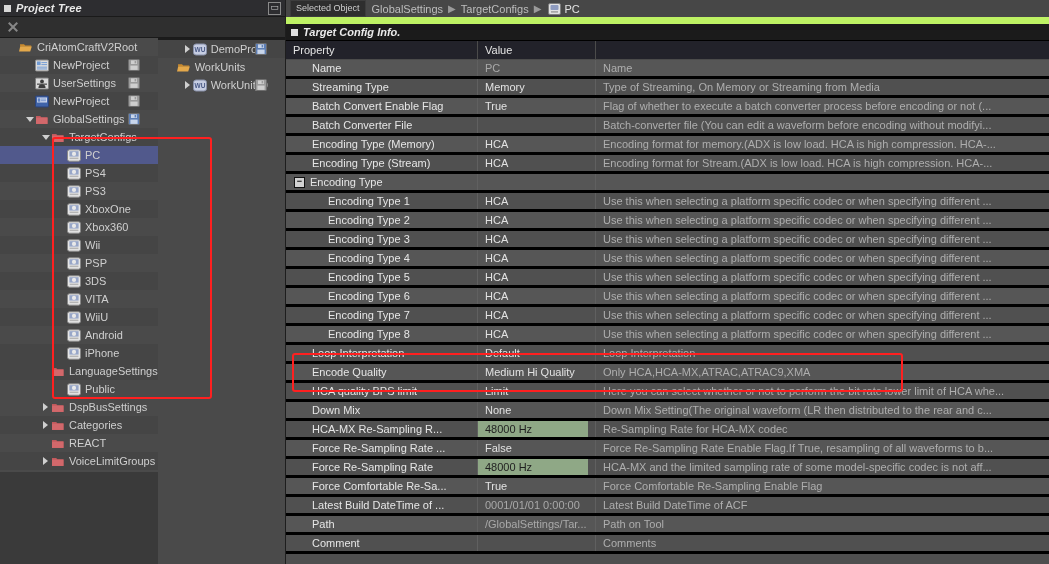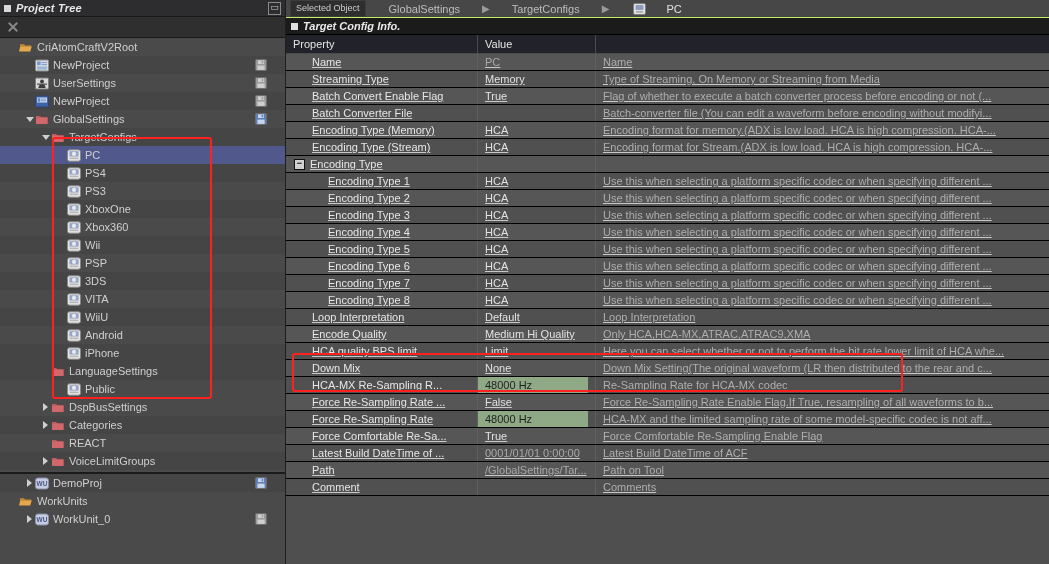--- a/index.html
+++ b/index.html
@@ -26,21 +26,21 @@
         font-size:9px;line-height:9px;text-align:center;}
 
   .toolbar{height:20px;background:#2f2f2f;border-bottom:1px solid #1a1a1a;
         display:flex;align-items:center;padding-left:6px;}
   .xmark{width:14px;height:14px;position:relative;opacity:.55;}
   .xmark:before,.xmark:after{content:"";position:absolute;left:1px;top:6px;width:12px;height:2px;
         background:#cfcfcf;}
   .xmark:before{transform:rotate(45deg);}
   .xmark:after{transform:rotate(-45deg);}
 
-  .treewrap{position:relative;flex:1 1 auto;overflow:hidden;display:flex;flex-direction:column;}
+  .treewrap{position:relative;flex:1 1 auto;overflow:hidden;display:flex;flex-direction:row;}
   .tree-top{position:relative;height:434px;background:#4a4a4a;overflow:hidden;}
   .tree-scroll{position:absolute;right:0;top:0;width:14px;height:434px;background:#3c3c3c;
         border-left:1px solid #2a2a2a;}
   .sb-btn{height:14px;width:14px;background:#505050;border:1px solid #5d5d5d;
         display:flex;align-items:center;justify-content:center;}
   .sb-btn .arrow{width:0;height:0;border-left:4px solid transparent;border-right:4px solid transparent;}
   .sb-up .arrow{border-bottom:5px solid #d0d0d0;}
   .sb-dn{position:absolute;bottom:0;left:0;}
   .sb-dn .arrow{border-top:5px solid #d0d0d0;}
   .sb-track{position:absolute;top:14px;bottom:14px;left:0;width:14px;background:#414141;}
@@ -62,42 +62,42 @@
   .savebadge{position:absolute;right:18px;top:3px;width:12px;height:12px;}
 
   .tree-bottom{position:relative;height:auto;flex:1;background:#4a4a4a;border-top:2px solid #1b1b1b;}
 
   
   .redbox{position:absolute;border:2.5px solid #ff2020;border-radius:3px;pointer-events:none;}
 
   
   .right{flex:1;height:564px;display:flex;flex-direction:column;background:#2b2b2b;position:relative;}
   .crumbbar{height:17px;background:#474747;display:flex;align-items:center;
-        border-bottom:1px solid #bef264;gap:17px;}
+        border-bottom:7px solid #bef264;}
   .crumb-tag{background:#2e2e2e;color:#cfcfcf;font-size:9px;padding:2px 5px;margin:0 6px 0 4px;
         border:1px solid #3d3d3d;line-height:11px;}
   .crumb{color:#bdbdbd;font-size:11px;}
   .crumb-sep{color:#9a9a9a;font-size:10px;margin:0 5px;}
   .crumb-ico{width:13px;height:12px;margin:0 3px 0 2px;}
 
   .sechdr{height:16px;background:#1b1b1b;display:flex;align-items:center;padding-left:5px;
         border-bottom:1px solid #000;}
   .sechdr .sq{width:7px;height:7px;background:#e0e0e0;margin-right:5px;}
   .sechdr .t{font-style:italic;font-weight:bold;color:#eaeaea;font-size:11px;}
 
   .colhdr{height:18px;background:#22222a;display:flex;align-items:center;
         border-bottom:1px solid #4b4b4b;color:#e4e4e4;font-size:11px;}
   .colhdr>div{padding-left:7px;box-sizing:border-box;height:18px;line-height:18px;}
   .c-prop{width:192px;border-right:1px solid #4b4b4b;}
   .c-val{width:118px;border-right:1px solid #4b4b4b;}
   .c-desc{flex:1;}
 
   .gridbody{flex:1;overflow:hidden;background:#4f4f4f;position:relative;}
-  .grow{height:16px;display:flex;align-items:center;border-bottom:1px solid #000000;
-        background:#565656;text-decoration:underline;}
+  .grow{height:16px;display:flex;align-items:center;border-bottom:3px solid #000000;
+        background:#565656;}
   .grow.alt{background:#505050;}
   .gcell{height:16px;line-height:16px;box-sizing:border-box;overflow:hidden;
         white-space:nowrap;text-overflow:ellipsis;}
   .g-prop{width:192px;border-right:1px solid #606060;color:#e6e6e6;padding-left:7px;}
   .g-val{width:118px;border-right:1px solid #606060;color:#e2e2e2;padding-left:7px;}
   .g-desc{flex:1;color:#aeaeae;padding-left:7px;}
   .dim{color:#a9a9a9 !important;}
   .indent1{padding-left:26px !important;}
   .indent2{padding-left:42px !important;}
   .g-prop.withexp{padding-left:0 !important;display:flex;align-items:center;}

